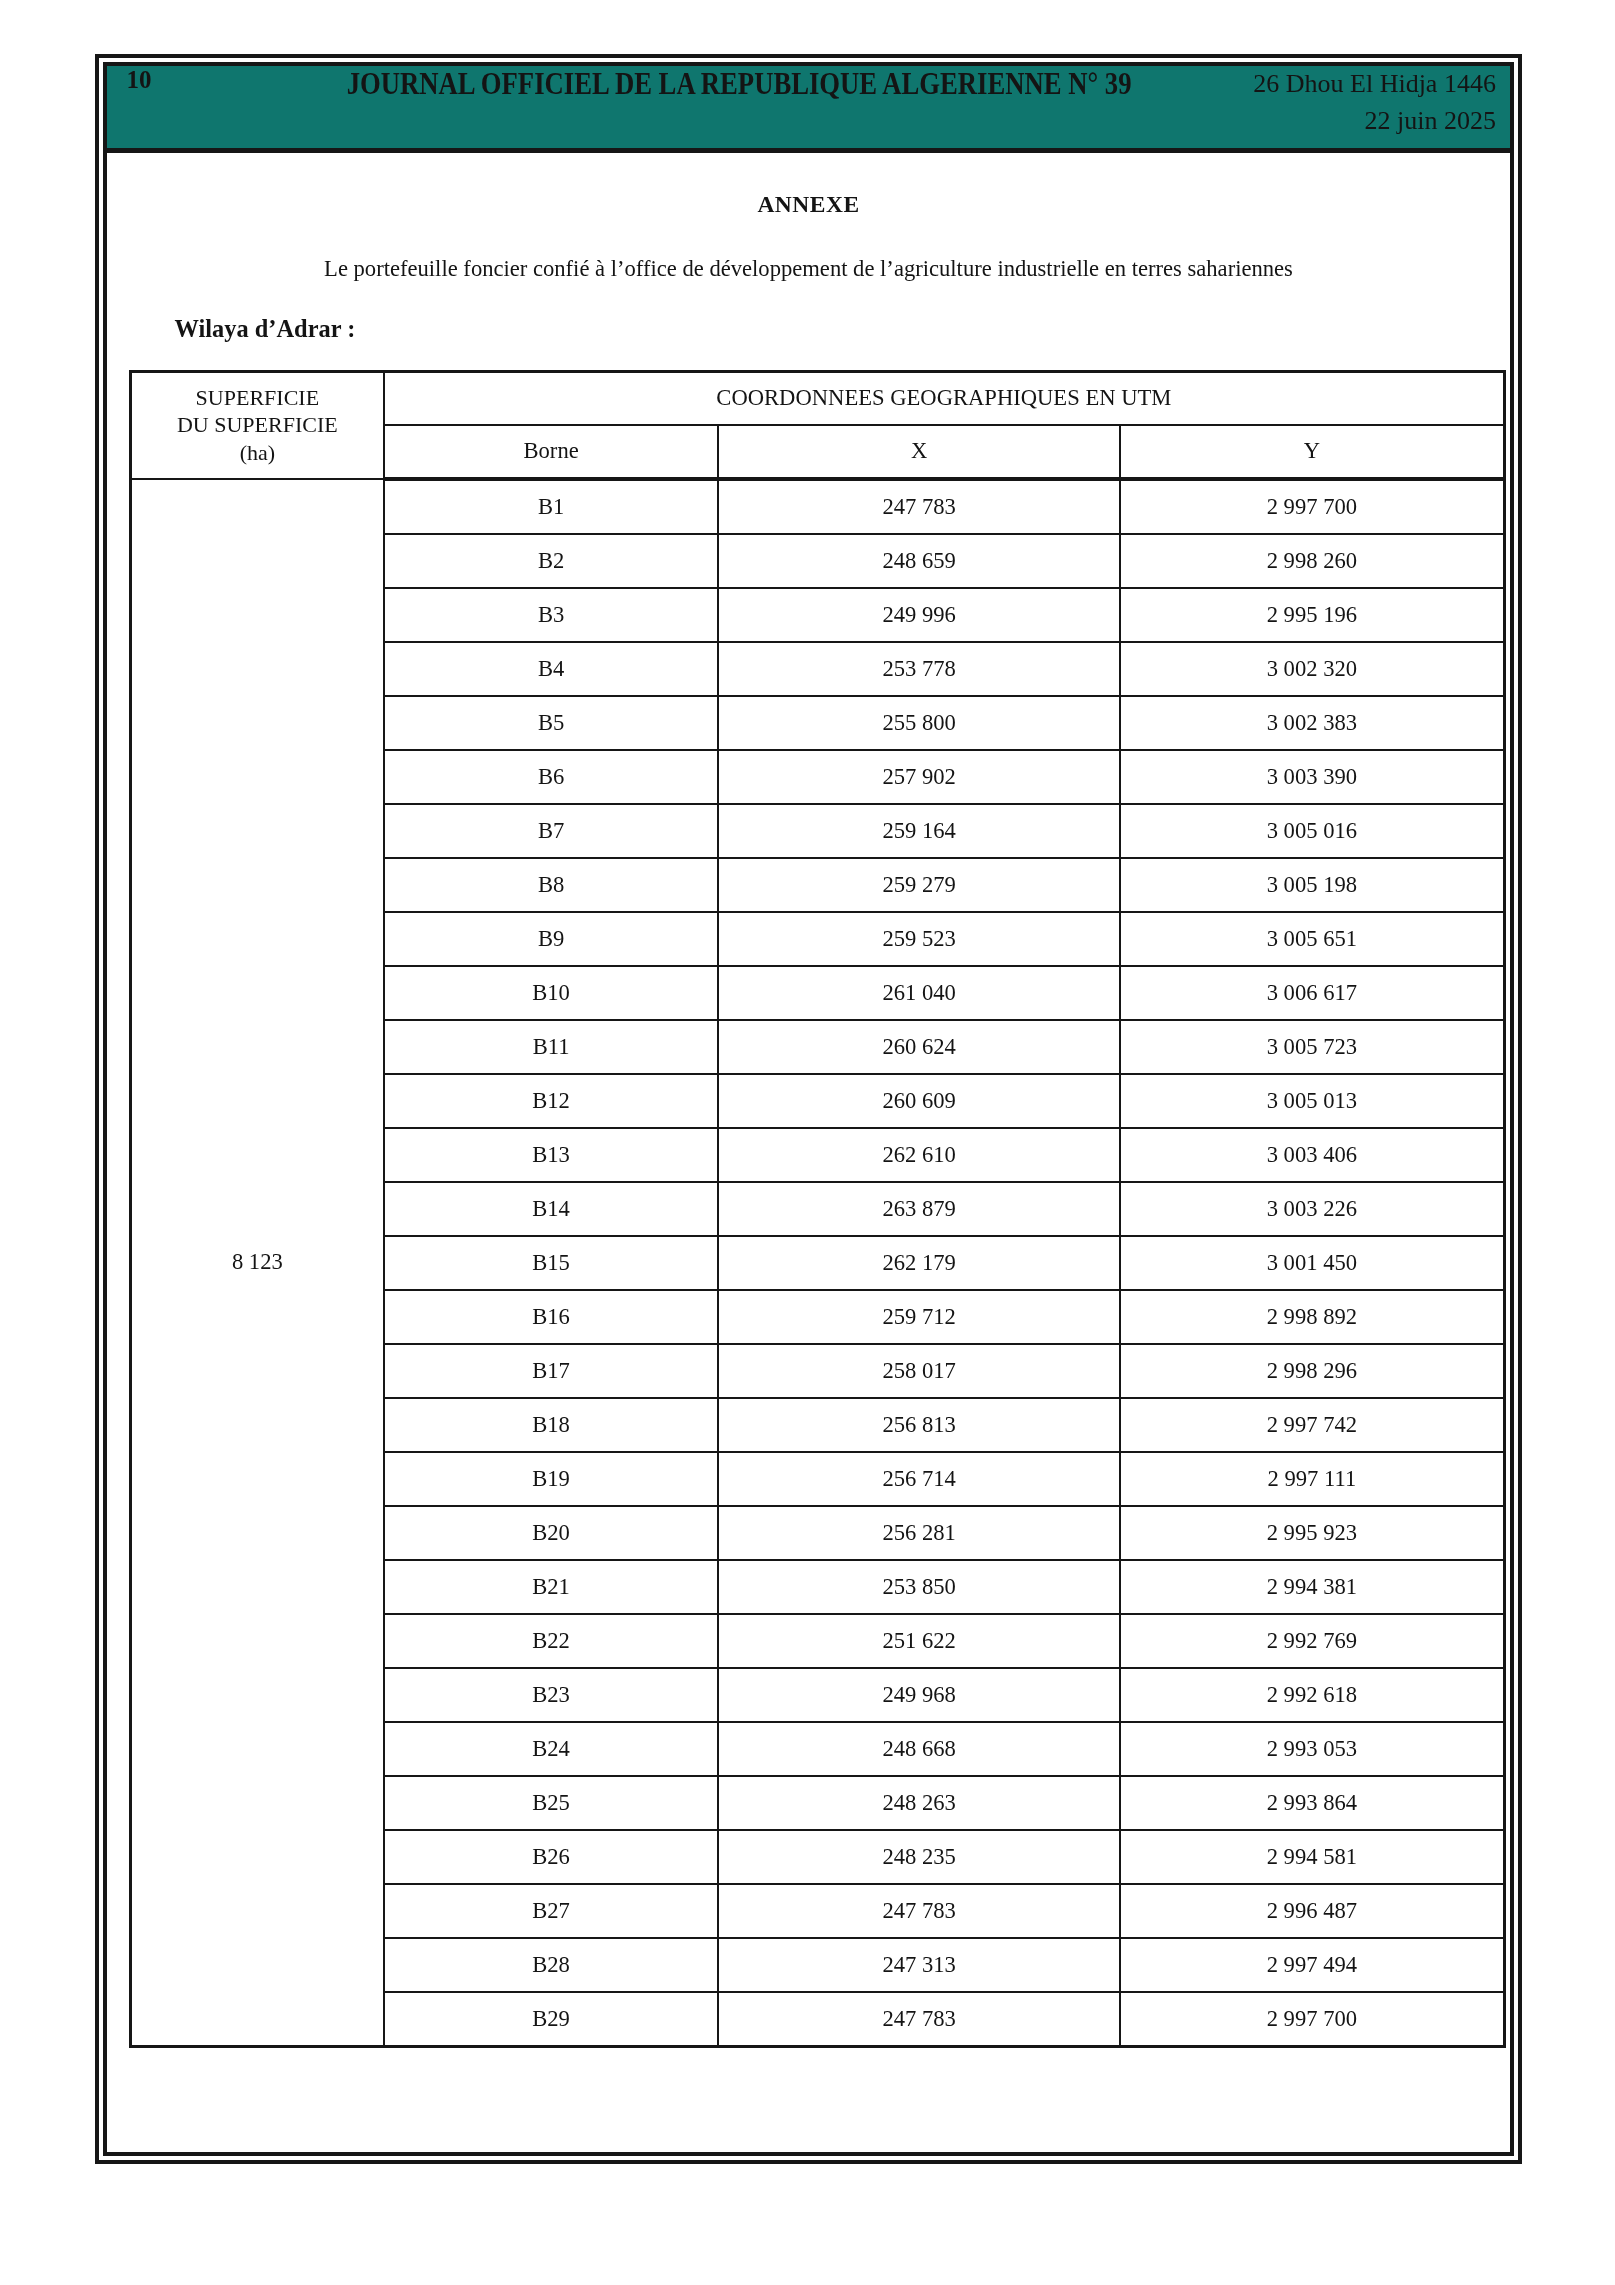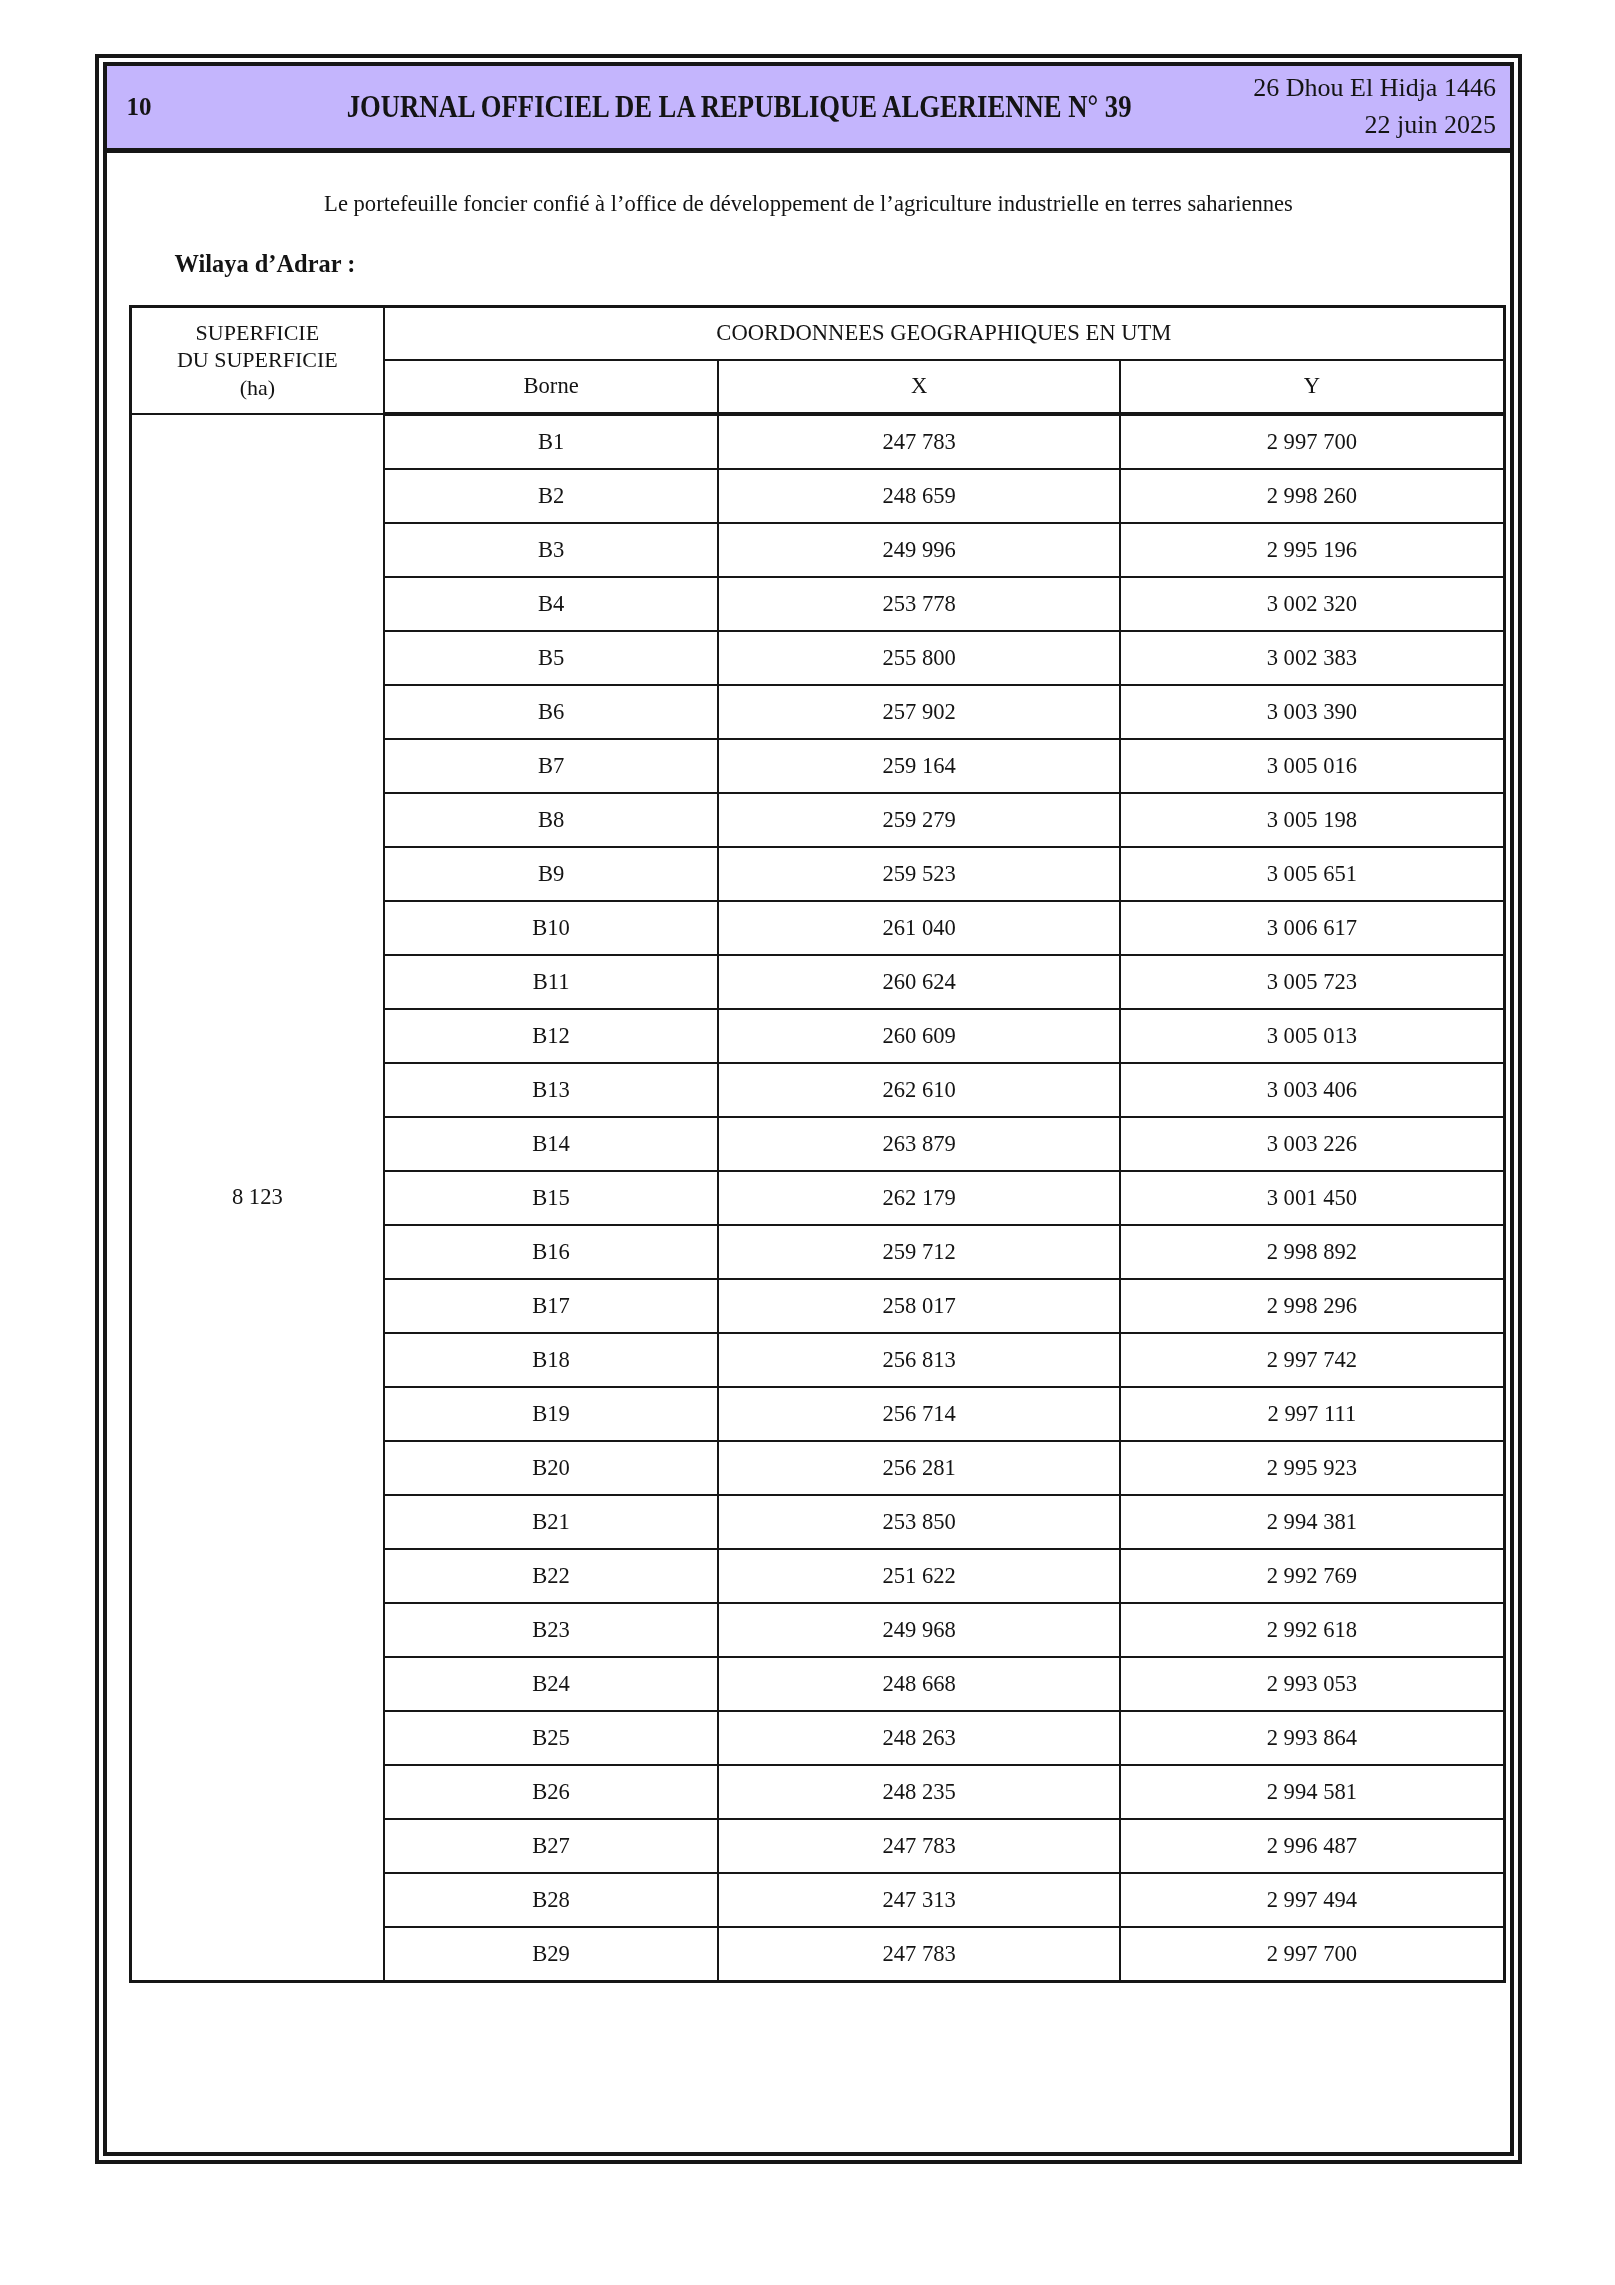--- a/index.html
+++ b/index.html
@@ -29,26 +29,25 @@
   .frame-inner {
     border: 4.5px solid #161616;
     width: 100%;
     height: 100%;
     box-sizing: border-box;
     display: flex;
     flex-direction: column;
     background: #ffffff;
   }
   .masthead {
-    background: #c4b5fd;
+    background: #0f766e;
     border-bottom: 5.4px solid #161616;
     height: 87px;
     flex: 0 0 auto;
     display: flex;
-    align-items: center;
     padding: 0 14.5px 0 20px;
     box-sizing: border-box;
   }
   .page-num {
     font-weight: bold;
     font-size: 25px;
     width: 109px;
     flex: 0 0 auto;
   }
   .journal-title {
@@ -134,20 +133,21 @@
       <header class="masthead">
         <div class="page-num">10</div>
         <div class="journal-title">JOURNAL OFFICIEL DE LA REPUBLIQUE ALGERIENNE N° 39</div>
         <div class="dates">
           <div>26 Dhou El Hidja 1446</div>
           <div>22 juin 2025</div>
         </div>
       </header>
 
       <main>
+        <h1 class="annexe">ANNEXE</h1>
         <p class="desc">Le portefeuille foncier confié à l’office de développement de l’agriculture industrielle en terres sahariennes</p>
         <p class="wilaya">Wilaya d’Adrar :</p>
 
         <table class="coords">
           <colgroup>
             <col class="c-sup">
               <col class="c-borne">
               <col class="c-x">
               <col class="c-y">
           </colgroup>

